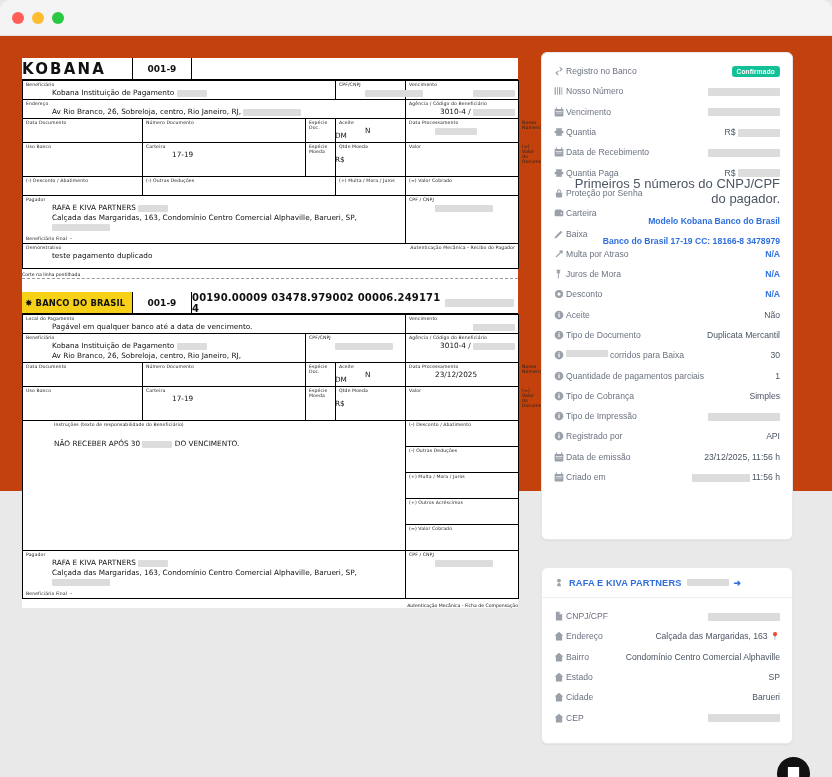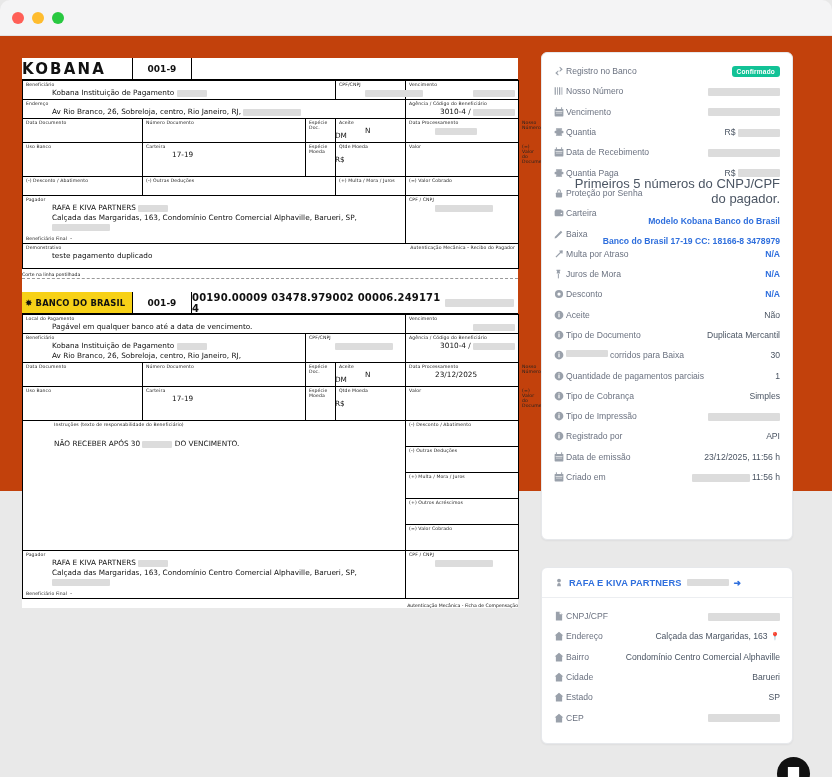--- a/index.html
+++ b/index.html
@@ -791,34 +791,34 @@
             </span>
             <span class="v"><span>Condomínio Centro Comercial Alphaville</span></span>
           </div>
           <div class="row">
             <span class="lbl">
               <span class="ico">
                 <svg viewBox="0 0 16 16">
                   <path d="M8 1L1 7.2h2V15h10V7.2h2z"></path>
                 </svg>
               </span>
+              <span class="txt">Estado</span>
+            </span>
+            <span class="v"><span>SP</span></span>
+          </div>
+          <div class="row">
+            <span class="lbl">
+              <span class="ico">
+                <svg viewBox="0 0 16 16">
+                  <path d="M8 1L1 7.2h2V15h10V7.2h2z"></path>
+                </svg>
+              </span>
               <span class="txt">Cidade</span>
             </span>
             <span class="v"><span>Barueri</span></span>
-          </div>
-          <div class="row">
-            <span class="lbl">
-              <span class="ico">
-                <svg viewBox="0 0 16 16">
-                  <path d="M8 1L1 7.2h2V15h10V7.2h2z"></path>
-                </svg>
-              </span>
-              <span class="txt">Estado</span>
-            </span>
-            <span class="v"><span>SP</span></span>
           </div>
           <div class="row">
             <span class="lbl">
               <span class="ico">
                 <svg viewBox="0 0 16 16">
                   <path d="M8 1L1 7.2h2V15h10V7.2h2z"></path>
                 </svg>
               </span>
               <span class="txt">CEP</span>
             </span>

